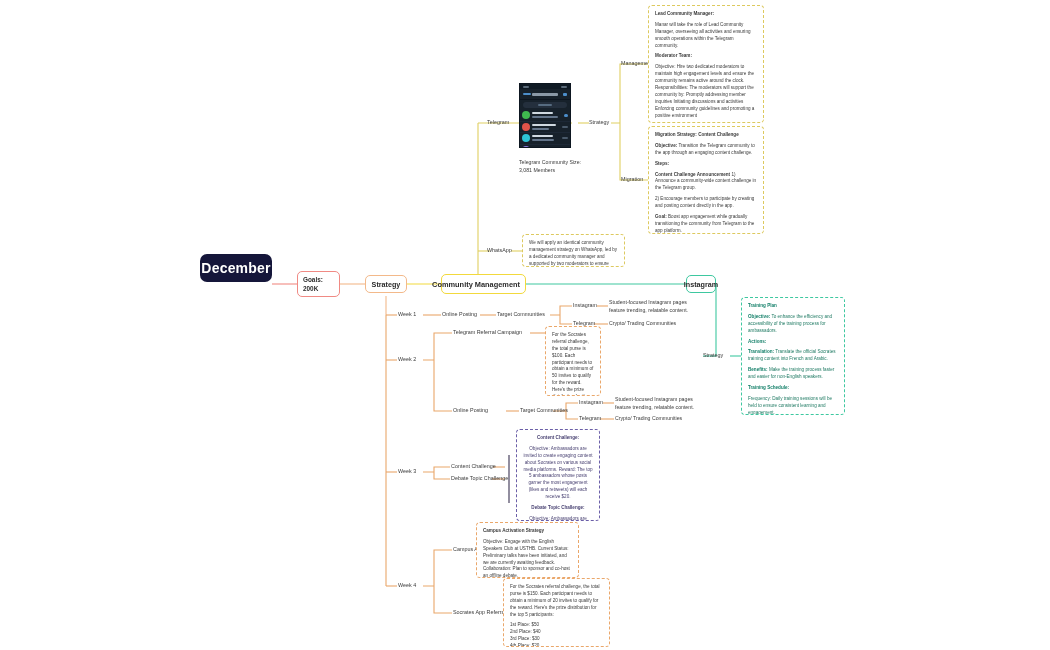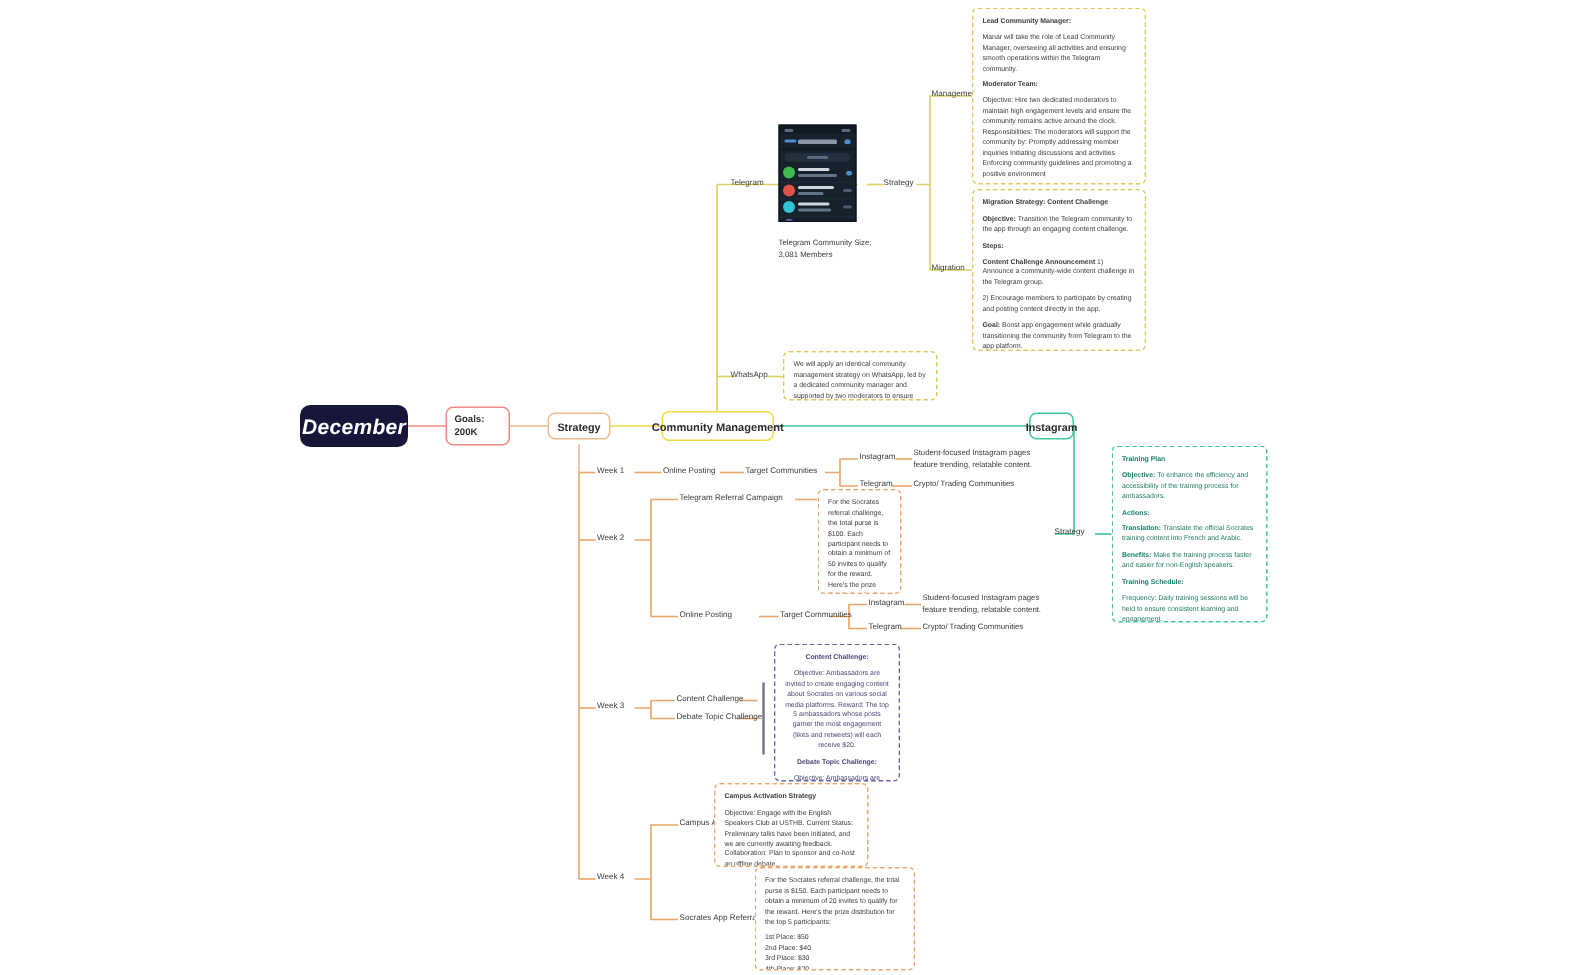--- a/index.html
+++ b/index.html
@@ -192,34 +192,34 @@
       <path d="M493,467 H505" stroke="#eaa76a"></path>
       <path d="M492,479 H505" stroke="#eaa76a"></path>
       <path d="M509,455 V503" stroke="#777288" stroke-width="1.6"></path>
 
       <path d="M423,586 H434 V550 H452 M434,586 V613 H452" stroke="#eaa76a"></path>
       <path d="M500,550 H512" stroke="#eaa76a"></path>
       <path d="M523,613 H534" stroke="#eaa76a"></path>
     </g>
   </svg>
 
-  <div class="node root" style="left:200px; top:270px; width:72px; height:28px;font-style:italic;">
+  <div class="node root" style="left:200px; top:254px; width:72px; height:28px;">
     <span>December</span>
   </div>
 
   <div class="node pill goals" style="left:297px; top:271px; width:43px; height:26px;">
     <span>Goals:</span>
     <span>200K</span>
   </div>
 
   <div class="node pill strategy" style="left:365px; top:275px; width:42px; height:18px;">
     <span>Strategy</span>
   </div>
 
-  <div class="node pill commgmt" style="left:441px; top:274px; width:75px; height:20px;">
+  <div class="node pill commgmt" style="left:441px; top:274px; width:85px; height:20px;justify-content:flex-end;">
     <span>Community Management</span>
   </div>
 
   <div class="node pill training" style="left:686px; top:275px; width:30px; height:18px;">
     <span>Instagram</span>
   </div>
 
   <div class="lbl" style="left:487px; top:119px;">
     <span>Telegram</span>
   </div>

